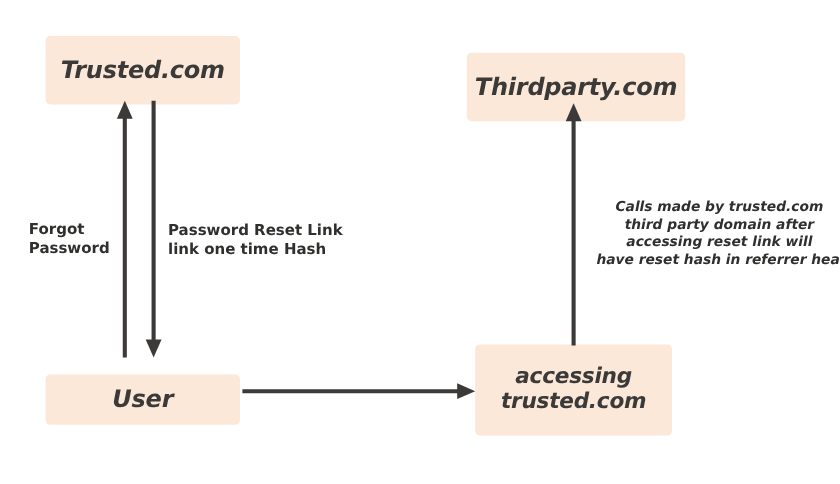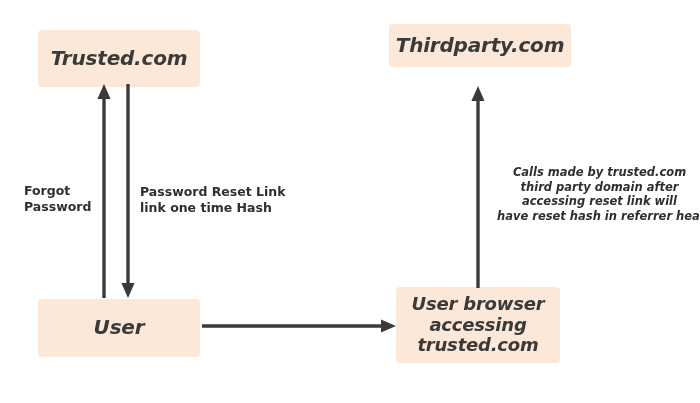--- a/index.html
+++ b/index.html
@@ -29,22 +29,22 @@
   }
   .node-label {
     font-style: italic;
     font-weight: bold;
     color: #3b3a38;
     letter-spacing: -0.2px;
     line-height: 1.16;
   }
 
   #node-trusted      { left: 38px;  top: 30px;  width: 162px; height: 57px; }
-  #node-thirdparty   { left: 389px; top: 24px;  width: 182px; height: 43px; }
-  #node-user         { left: 38px;  top: 299px; width: 162px; height: 58px; }
+  #node-thirdparty   { left: 389px; top: 44px;  width: 182px; height: 57px; }
+  #node-user         { left: 38px;  top: 312px; width: 162px; height: 42px; }
   #node-user-browser { left: 396px; top: 287px; width: 164px; height: 76px; }
 
   #node-trusted .node-label      { font-size: 20px; }
   #node-thirdparty .node-label   { font-size: 20px; }
   #node-user .node-label         { font-size: 20px; }
   #node-user-browser .node-label { font-size: 18px; }
 
   
   .arrow-svg {
     position: absolute;
@@ -96,21 +96,20 @@
   <div class="node" id="node-thirdparty">
     <span class="node-label">Thirdparty.com</span>
   </div>
 
   <div class="node" id="node-user">
     <span class="node-label">User</span>
   </div>
 
   <div class="node" id="node-user-browser">
     <span class="node-label">
-      <span class="lbl-line">User browser</span>
       <span class="lbl-line">accessing</span>
       <span class="lbl-line">trusted.com</span>
     </span>
   </div>
 
   <svg class="arrow-svg" id="arrow-forgot-password" style="left:92px; top:82px; width:24px; height:218px;" viewBox="0 0 24 218">
     <line x1="12" y1="216" x2="12" y2="13" stroke="#3b3a38" stroke-width="3.4" stroke-linecap="butt"></line>
     <polygon points="12,2 5.4,17 18.6,17" fill="#3b3a38"></polygon>
   </svg>
 

